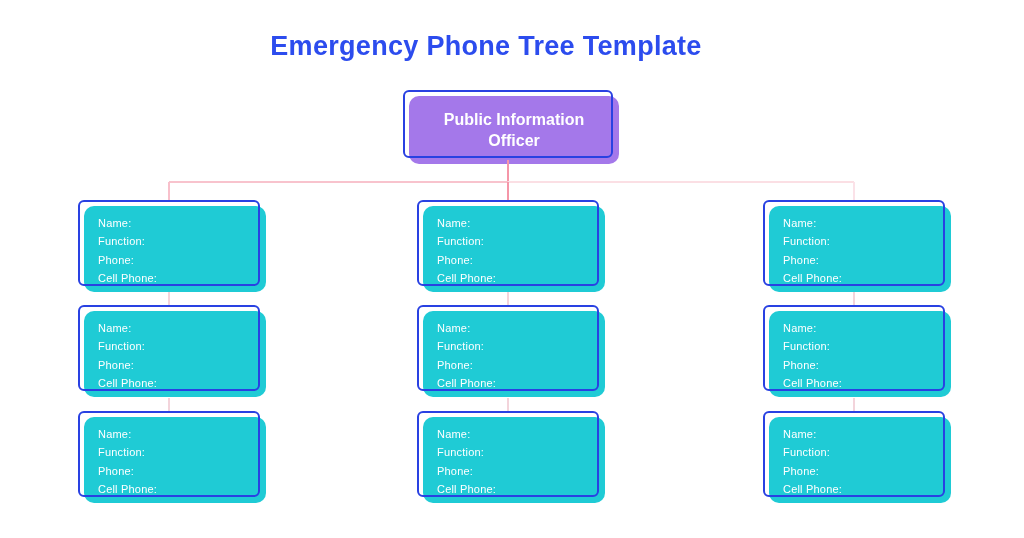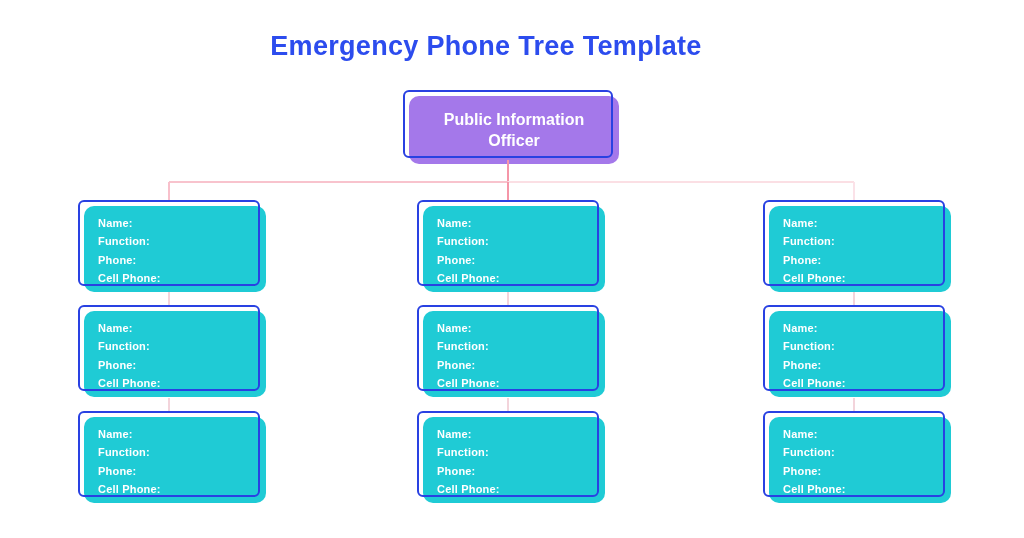--- a/index.html
+++ b/index.html
@@ -23,21 +23,21 @@
     background:transparent;
   }
   .node.root{left:403px;top:90px;width:210px;height:68px;}
   .node.root .fill{
     background:#a478ea;display:flex;align-items:center;justify-content:center;
     text-align:center;color:#ffffff;font-weight:700;font-size:16px;line-height:21px;
     padding:0 18px;
   }
   .node.teal{width:182px;height:86px;}
   .node.teal .fill{
-    background:#1fcbd5;color:#ffffff;font-weight:700;font-size:11px;
+    background:#1fcbd5;color:#ffffff;font-weight:400;font-size:11px;
     letter-spacing:.2px;padding:8px 16px 0 14px;
   }
   .node.teal .fill .line{line-height:18.4px;}
   
   .conn{position:absolute;background:#f8c0cb;}
   .conn.v-root  {left:507px;top:160px;width:2px;height:22px;background:#f596a8;}
   .conn.h-left  {left:169px;top:181px;width:339px;height:2px;background:#f8c3cd;}
   .conn.h-right {left:508px;top:181px;width:346px;height:2px;background:#fbdfe4;}
   .conn.d-left  {left:168px;top:182px;width:2px;height:18px;background:#f8c0cb;}
   .conn.d-mid   {left:507px;top:182px;width:2px;height:18px;background:#f596a8;}

